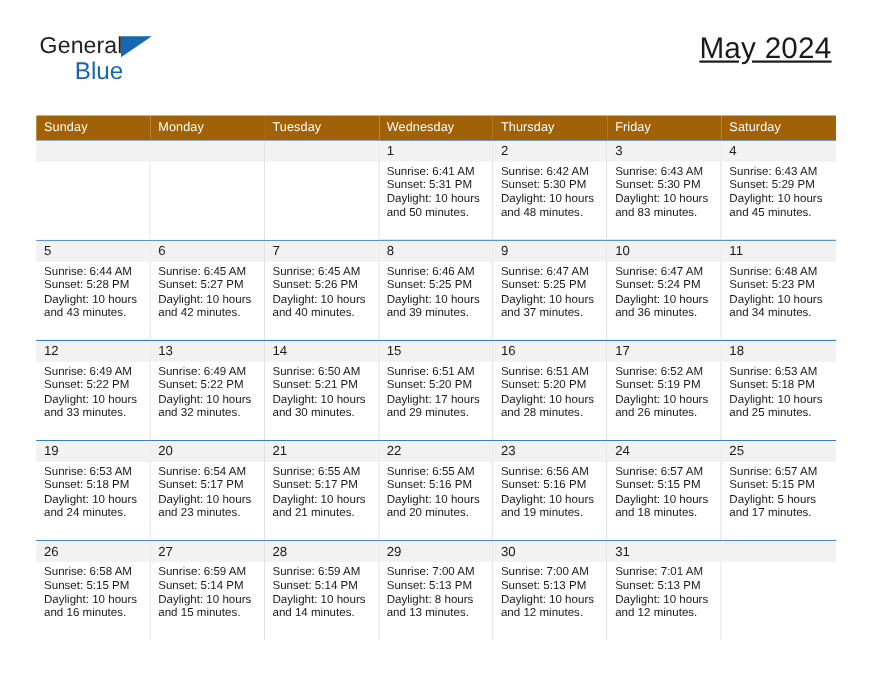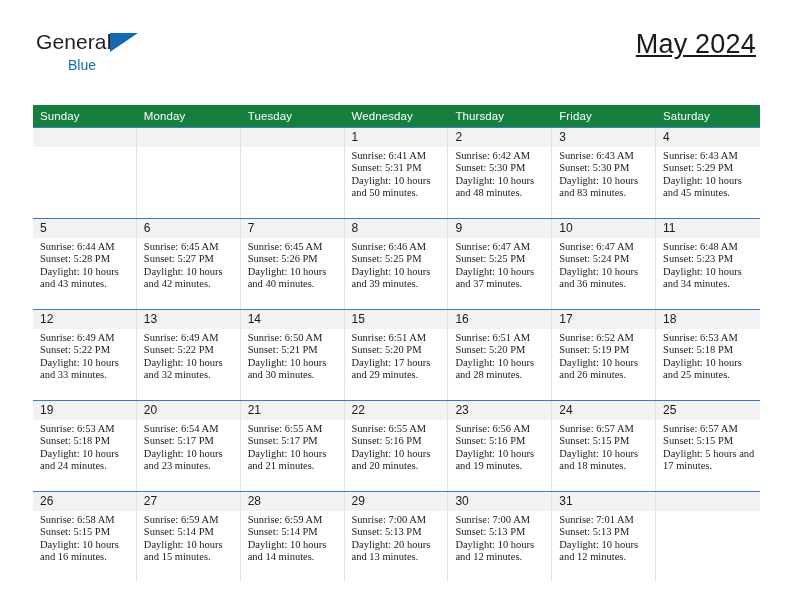--- a/index.html
+++ b/index.html
@@ -32,21 +32,21 @@
     height: 52px;
   }
   .brand-general {
     font-size: 21px;
     color: #231f20;
     letter-spacing: 0.1px;
     line-height: 22px;
     display: block;
   }
   .brand-blue {
-    font-size: 14px;
+    font-size: 22px;
     color: #1568b3;
     line-height: 22px;
     display: block;
     margin-left: 32px;
     margin-top: 1px;
   }
   .brand-triangle {
     position: absolute;
     left: 74px;
     top: 2px;
@@ -81,21 +81,21 @@
   
   .calendar {
     position: absolute;
     left: 33px;
     top: 105px;
     width: 727px;
     border-collapse: collapse;
     table-layout: fixed;
   }
   .calendar th {
-    background: #15803d;
+    background: #a16207;
     color: #ffffff;
     font-size: 11.5px;
     font-weight: normal;
     text-align: left;
     padding: 5px 0 5px 7px;
     height: 19px;
     box-sizing: border-box;
     letter-spacing: 0.1px;
   }
   .calendar td {
@@ -126,21 +126,20 @@
     padding: 3px 0 3px 7px;
     height: 19px;
     box-sizing: border-box;
     line-height: 13px;
   }
   .details {
     padding: 3px 5px 0 7px;
     font-size: 10.5px;
     line-height: 12.4px;
     color: #1a1a1a;
-    font-family: Liberation Serif, serif;
   }
   .details div { white-space: nowrap; }
   .details .daylight { white-space: normal; }
 
   td.empty .cell-inner { background: #ffffff; }
   td.empty .daynum { background: #f2f2f2; }
 </style>
 </head>
 <body>
 
@@ -474,21 +473,21 @@
               <div class="daylight">Daylight: 10 hours and 14 minutes.</div>
             </div>
           </div>
         </td>
         <td>
           <div class="cell-inner">
             <span class="daynum">29</span>
             <div class="details">
               <div>Sunrise: 7:00 AM</div>
               <div>Sunset: 5:13 PM</div>
-              <div class="daylight">Daylight: 20 hours and 13 minutes.</div>
+              <div class="daylight">Daylight: 8 hours and 13 minutes.</div>
             </div>
           </div>
         </td>
         <td>
           <div class="cell-inner">
             <span class="daynum">30</span>
             <div class="details">
               <div>Sunrise: 7:00 AM</div>
               <div>Sunset: 5:13 PM</div>
               <div class="daylight">Daylight: 10 hours and 12 minutes.</div>

